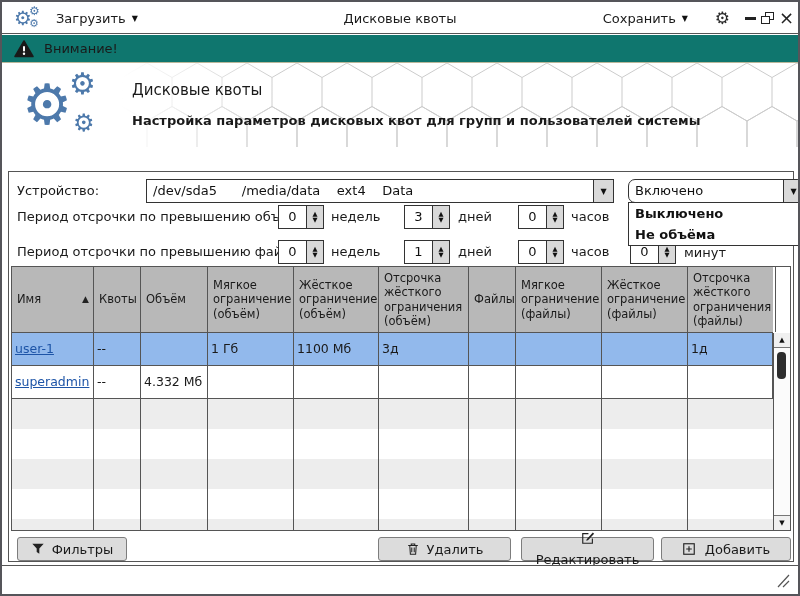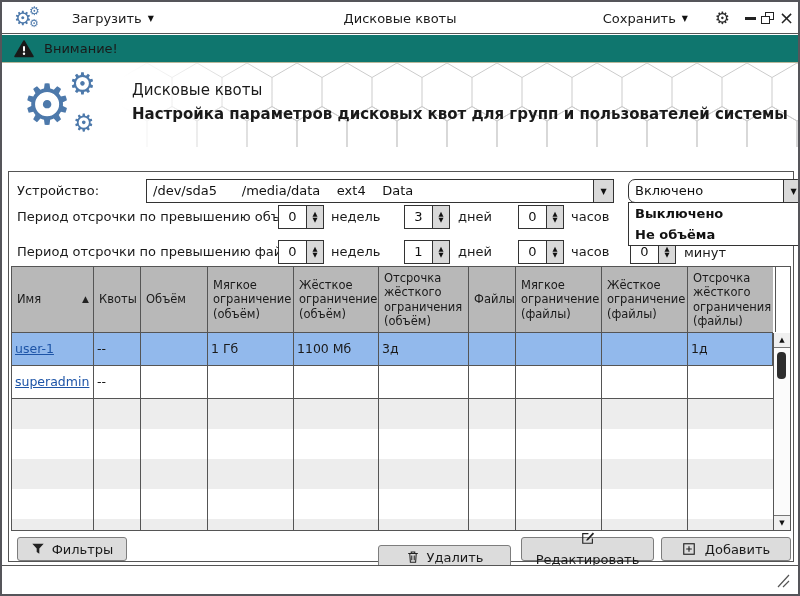--- a/index.html
+++ b/index.html
@@ -7,21 +7,21 @@
   .window { position:absolute; left:0; top:0; width:800px; height:596px; border:2px solid #55555a; background:#fff; overflow:hidden; }
 
   
   .titlebar { position:absolute; left:0; top:0; width:796px; height:32px; background:#fff; border-bottom:1px solid #555; }
   .appicon { position:absolute; left:12px; top:3px; width:30px; height:27px; }
   .appicon .g { position:absolute; color:#4d79ab; line-height:1; }
   .appicon .g1 { font-size:20px; left:0; top:3px; }
   .appicon .g2 { font-size:12px; left:15px; top:0; }
   .appicon .g3 { font-size:11px; left:15px; top:13px; }
   .tb-menu { position:absolute; top:0; height:32px; display:flex; align-items:center; gap:6px; font-size:13px; color:#1a1a1a; cursor:default; }
-  .tb-load { left:70px;justify-content:center; }
+  .tb-load { left:54px;justify-content:center; }
   .tb-save { right:110px; }
   .caret { font-size:8px; color:#111; }
   .tb-title { position:absolute; left:0; right:0; top:0; height:32px; display:flex; align-items:center; justify-content:center; font-size:13px; color:#1a1a1a; pointer-events:none; }
   .tb-gear { position:absolute; right:68px; top:0; height:32px; display:flex; align-items:center; font-size:17px; color:#2b2b2b; }
   .winctl { position:absolute; top:0; height:32px; display:flex; align-items:center; }
   .ctl-min { right:42px; }
   .ctl-min .bar { display:block; width:11px; height:0; border-bottom:3px solid #222; }
   .ctl-max { right:24px; }
   .restore { position:relative; width:13px; height:12px; }
   .restore .back { position:absolute; right:0; top:0; width:9px; height:8px; border:1.5px solid #222; }
@@ -36,21 +36,21 @@
   
   .pagehead { position:absolute; left:0; top:61px; width:796px; height:84px; background:#fff; overflow:hidden; }
   .hexes { position:absolute; left:120px; top:0; width:676px; height:84px; }
   .hexfade { position:absolute; left:120px; top:0; width:160px; height:84px; background:linear-gradient(90deg,#fff 0%,rgba(255,255,255,0) 100%); }
   .bigicon { position:absolute; left:20px; top:8px; width:92px; height:70px; }
   .bigicon .g { position:absolute; color:#4d79ab; line-height:1; }
   .bigicon .g1 { font-size:56px; left:0; top:6px; }
   .bigicon .g2 { font-size:30px; left:47px; top:-2px; }
   .bigicon .g3 { font-size:24px; left:51px; top:40px; }
   .head-title { position:absolute; left:130px; top:18px; font-size:15px; color:#1a1a1a; }
-  .head-sub { position:absolute; left:130px; top:42px; font-size:15px; font-weight:bold; color:#1a1a1a; }
+  .head-sub { position:absolute; left:130px; top:50px; font-size:13px; font-weight:bold; color:#1a1a1a; }
 
   
   .tabbar { position:absolute; left:24px; top:145px; height:25px; display:flex; align-items:flex-end; z-index:4; }
   .tab { height:23px; background:#d9d9d9; border:1px solid #555; border-bottom:none; padding:0 10px; margin-right:2px; font-size:13px; color:#1a1a1a; display:flex; align-items:center; cursor:default; }
   .tab.active { height:25px; background:#fff; z-index:5; }
 
   
   .panel { position:absolute; left:6px; top:169px; width:786px; height:391px; border:1px solid #555; background:#fff; }
   .lbl { position:absolute; font-size:13px; color:#1a1a1a; line-height:24px; white-space:nowrap; }
 
@@ -269,20 +269,21 @@
         <div>3д</div>
         <div></div>
         <div></div>
         <div></div>
         <div>1д</div>
       </div>
 
       <div class="trow drow">
         <div><span class="cell-link">superadmin</span></div>
         <div>--</div>
+        <div>4.332 Мб</div>
         <div></div>
         <div></div>
         <div></div>
         <div></div>
         <div></div>
         <div></div>
         <div></div>
       </div>
 
       <div class="stripes"></div>
@@ -306,21 +307,21 @@
           </div>
       </div>
     </div>
 
     <div class="abtn" style="left:8px; width:110px;">
       <svg width="14" height="14" viewBox="0 0 16 16">
         <path d="M1.5 2 h13 l-5 5.5 v6 l-3 -2.2 v-3.8 Z" fill="#222"></path>
       </svg>
       <span>Фильтры</span>
     </div>
-    <div class="abtn" style="left:369px; width:133px;margin-top:8px;">
+    <div class="abtn" style="left:369px; width:133px;">
       <svg width="14" height="14" viewBox="0 0 16 16">
         <path d="M2.5 4 h11 M6 4 V2.2 h4 V4 M4.3 4 l.7 10 h6 l.7 -10 M6.6 6.3 v5.5 M9.4 6.3 v5.5" fill="none" stroke="#222" stroke-width="1.2"></path>
       </svg>
       <span>Удалить</span>
     </div>
     <div class="abtn" style="left:512px; width:133px;flex-direction:column;">
       <svg width="14" height="14" viewBox="0 0 16 16">
         <path d="M13 8.5 V14 H2 V3 h6.5" fill="none" stroke="#222" stroke-width="1.3"></path>
         <path d="M6.5 9.5 L13.5 1.8 L15 3.2 L8 10.5 L6 11 Z" fill="#222"></path>
       </svg>

